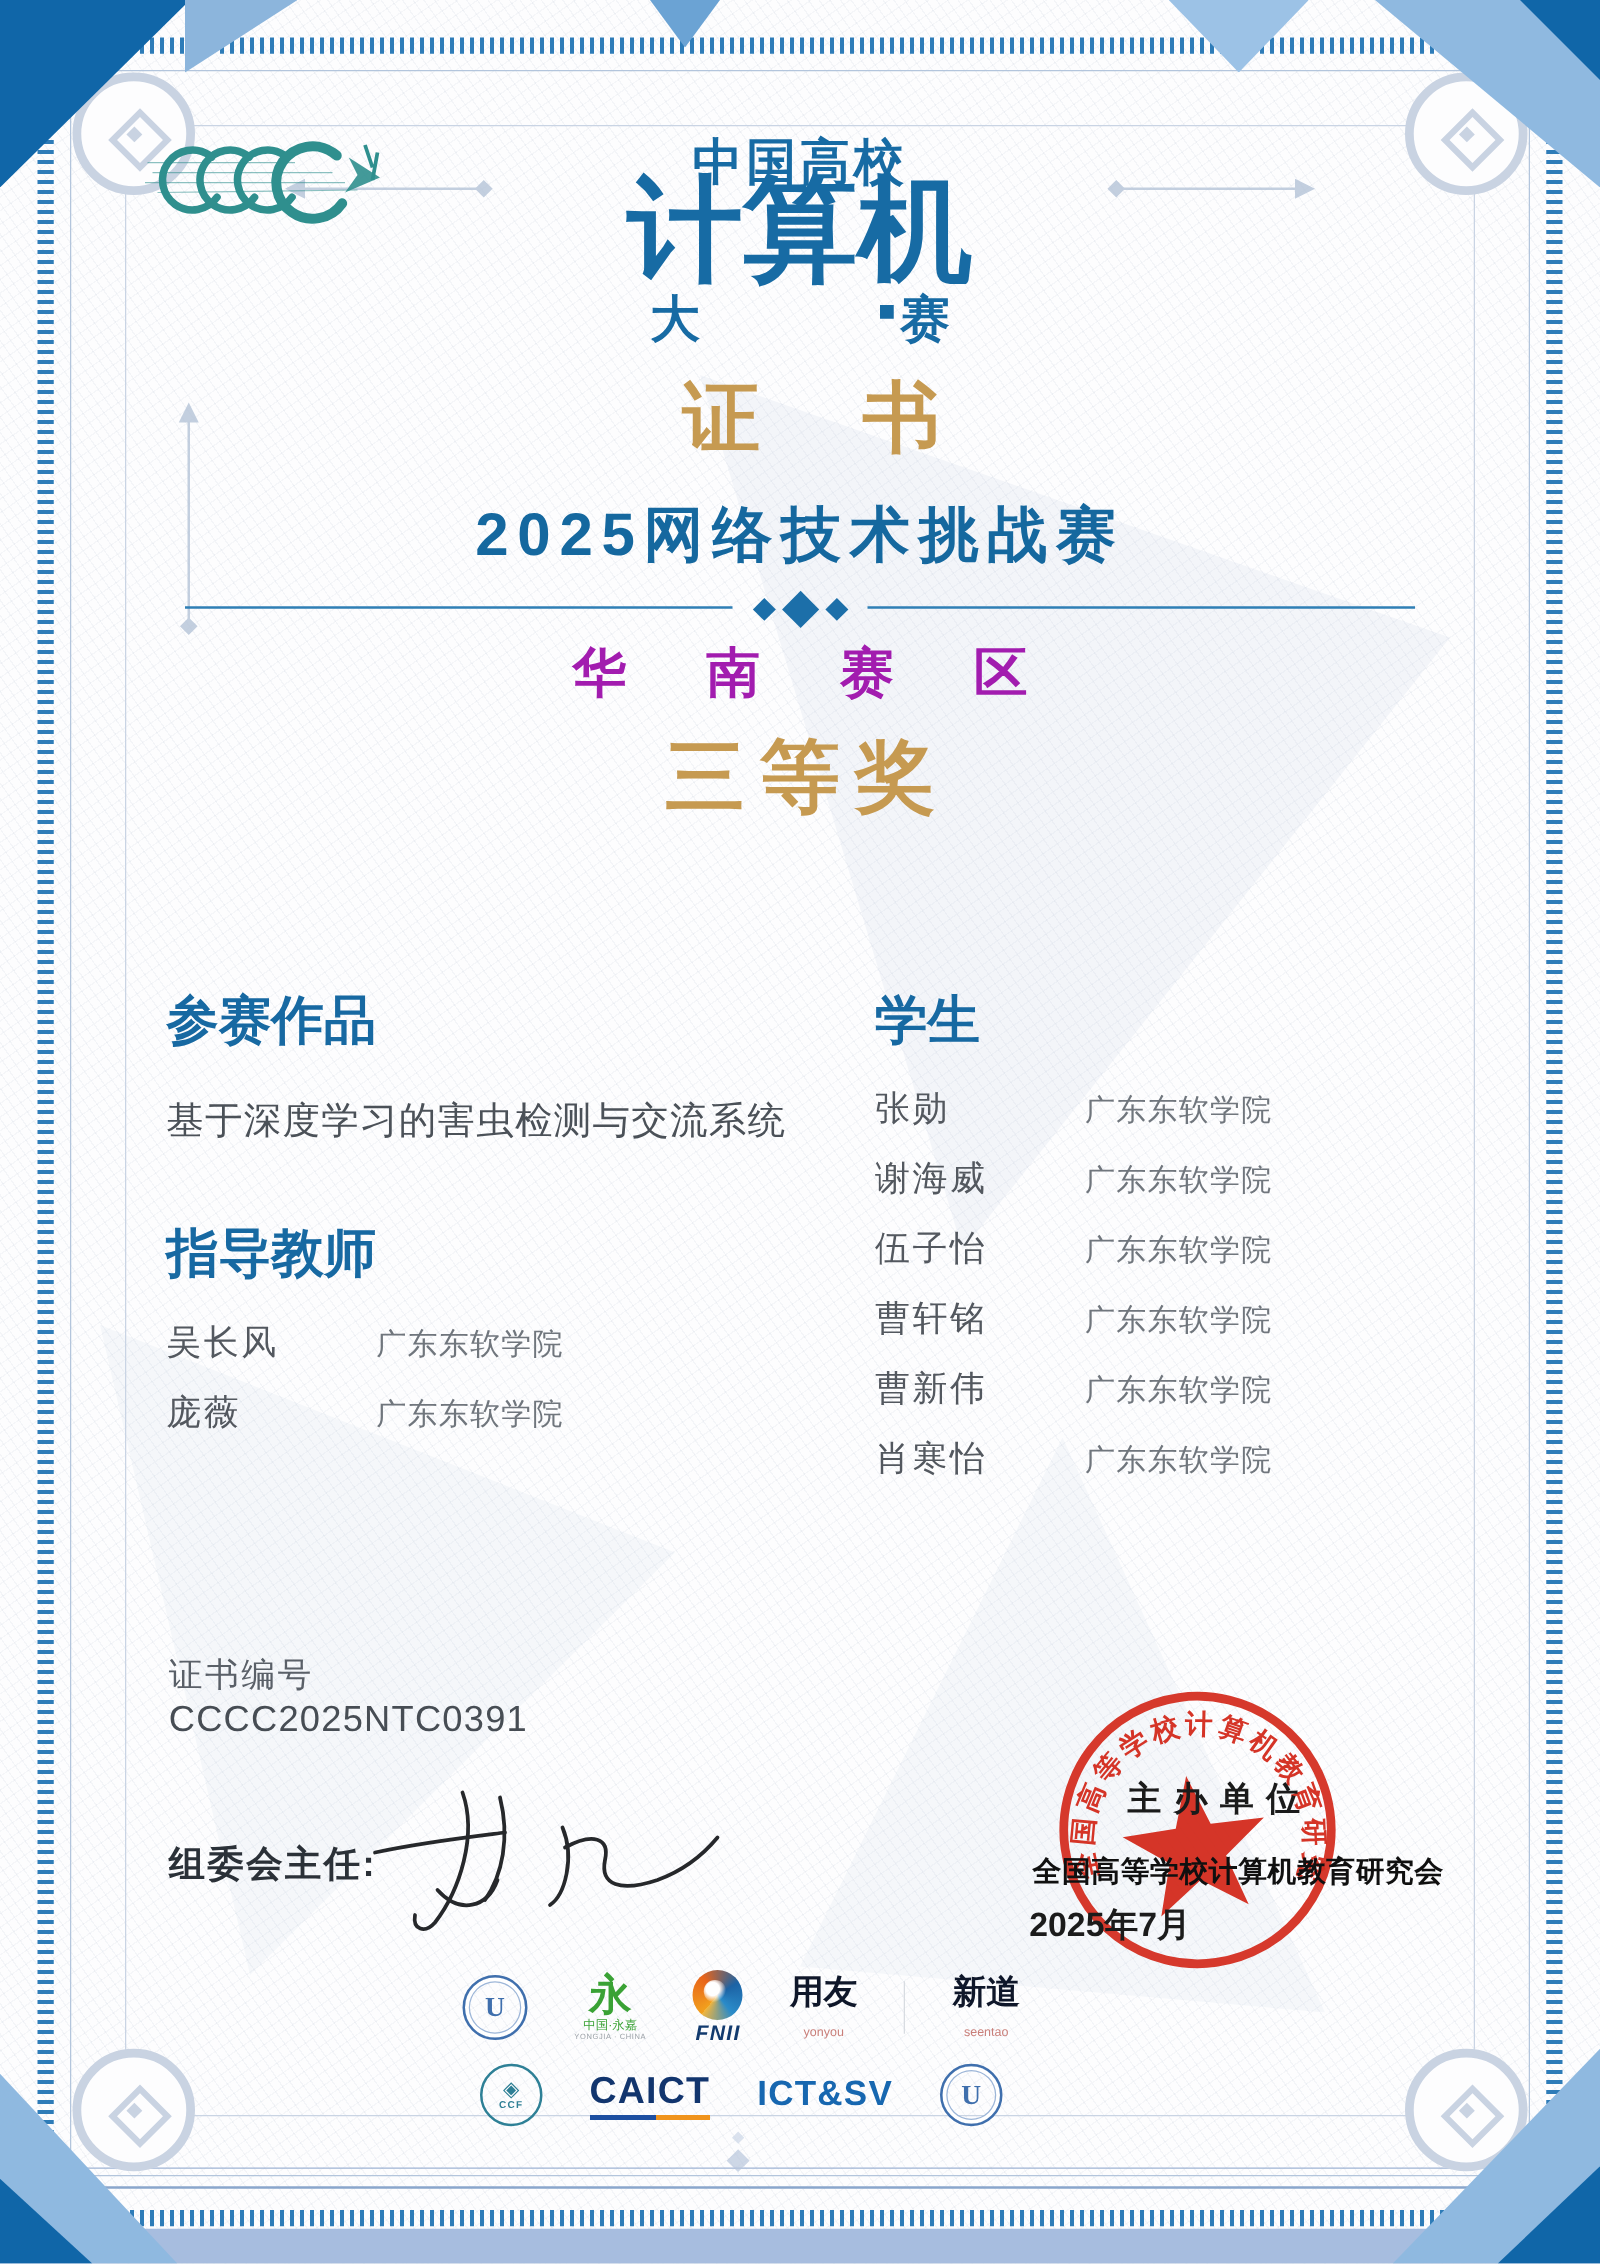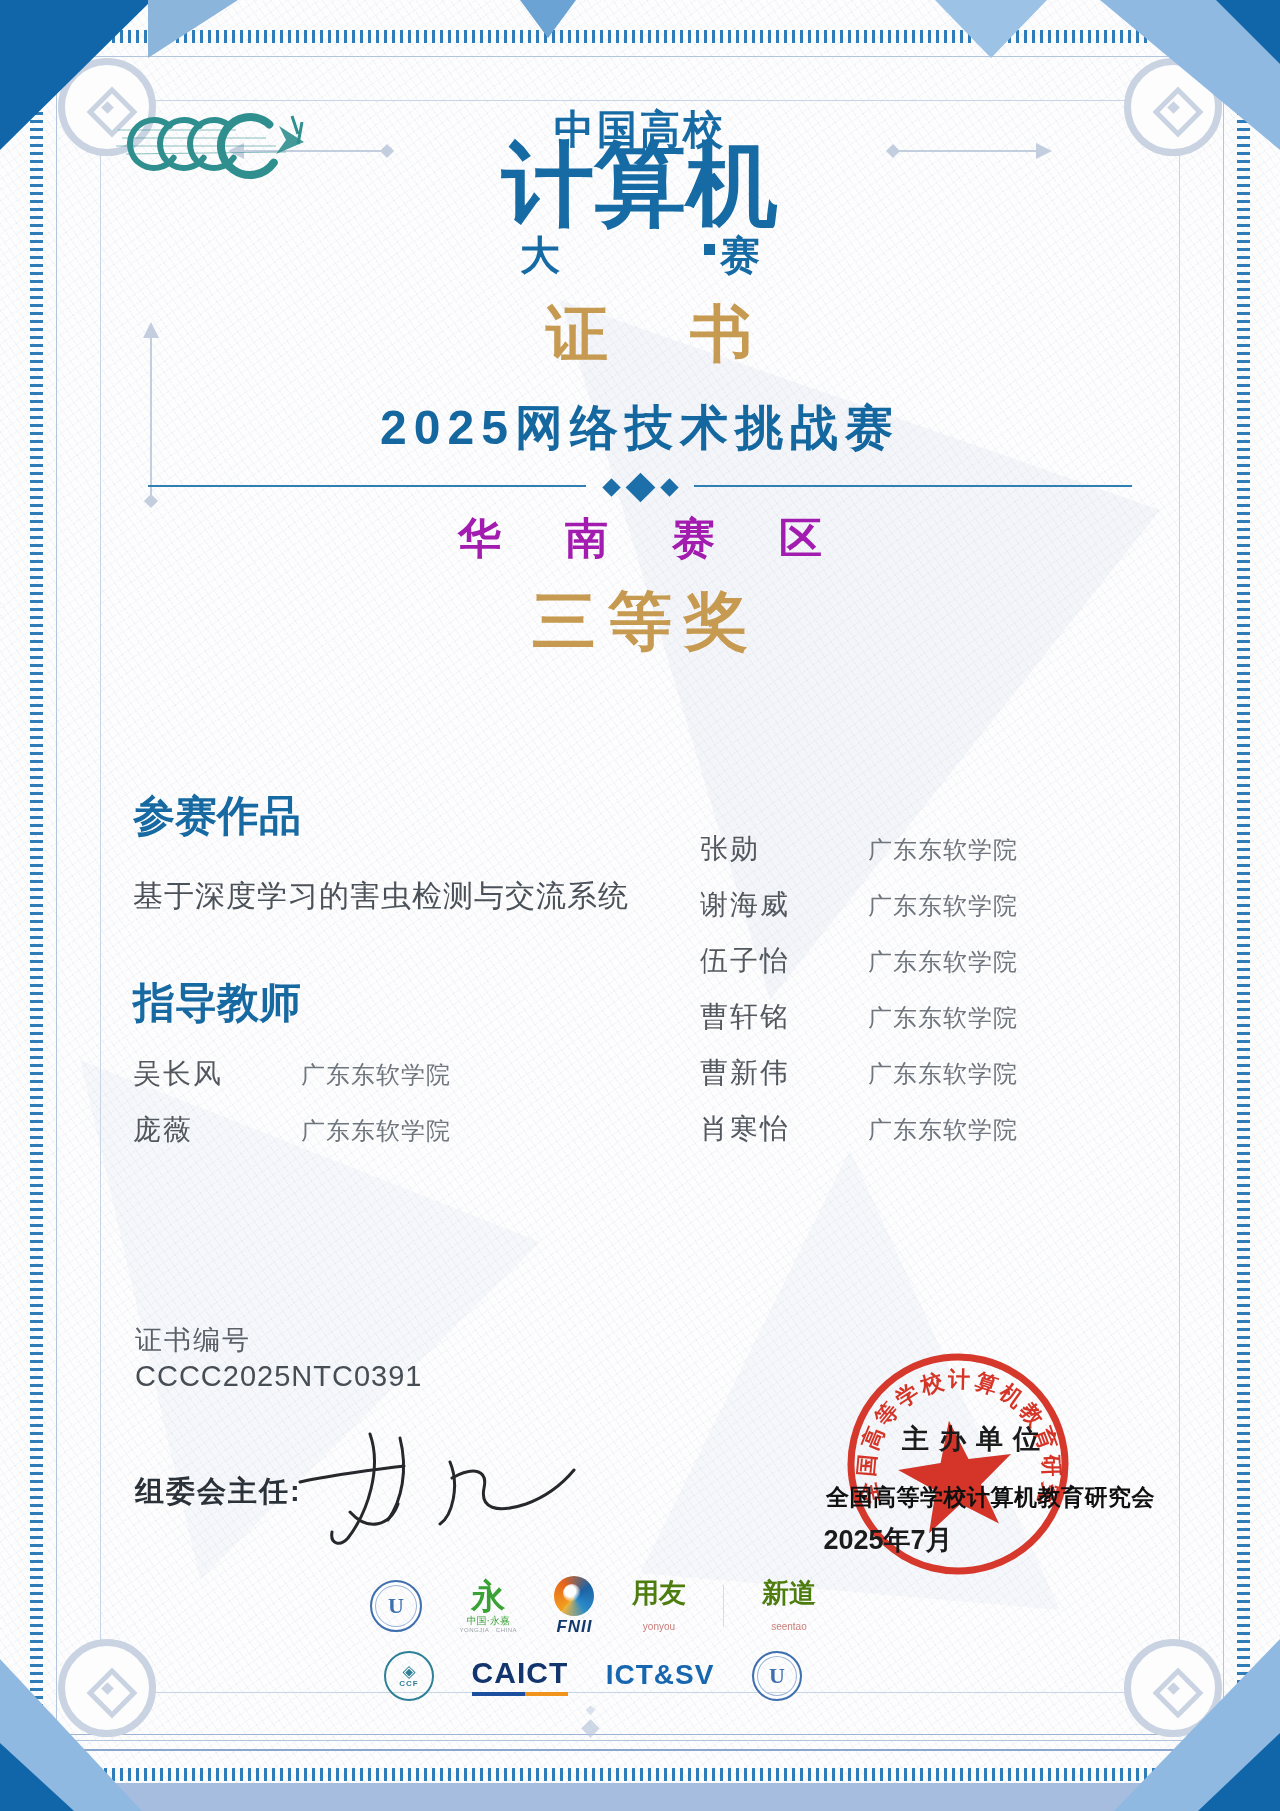--- a/index.html
+++ b/index.html
@@ -111,21 +111,21 @@
       display:flex;align-items:center;justify-content:center;box-shadow:inset 0 0 0 3px #fff,inset 0 0 0 4px #9db6d8;}
   .seal-circle .u{font-size:22px;font-weight:700;color:#3f6fad;font-family:"Liberation Serif","DejaVu Serif",serif;}
   .yj-glyph{font-size:34px;font-weight:700;color:#3aa235;line-height:1;}
   .yj-label{font-size:10px;color:#3aa235;margin-top:2px;}
   .yj-sub{font-size:6px;color:#9aa0a6;margin-top:1px;letter-spacing:.5px;}
   .fnii-globe{width:40px;height:40px;border-radius:50%;
       background:conic-gradient(from 220deg,#f2a01d,#e8641a 28%,#1c63a5 55%,#2a8bc9 78%,#f2b53d);position:relative;}
   .fnii-globe::after{content:"";position:absolute;left:9px;top:8px;width:18px;height:18px;border-radius:50%;
       background:radial-gradient(circle at 40% 40%, #ffffff 0 35%, rgba(255,255,255,0) 70%);}
   .fnii-label{font-size:17px;font-weight:900;font-style:italic;color:#123a6e;margin-top:2px;letter-spacing:1px;}
-  .red-cn{font-size:27px;font-weight:900;color:#4d7c0f;line-height:1;}
+  .red-cn{font-size:27px;font-weight:900;color:#0f172a;line-height:1;}
   .red-sub{font-size:10px;color:#c97f7a;margin-top:14px;}
   .sp-divider{width:1px;height:42px;background:#d8dce1;}
   .ccf-circle{width:46px;height:46px;border:2.5px solid #2e8096;border-radius:50%;
       display:flex;flex-direction:column;align-items:center;justify-content:center;}
   .ccf-circle .dia{font-size:17px;color:#2e7f95;line-height:1;}
   .ccf-circle .ccf{font-size:8px;font-weight:700;color:#2e7f95;letter-spacing:1px;}
   .caict{align-items:center;}
   .caict-label{font-size:30px;font-weight:900;color:#12356e;letter-spacing:1px;}
   .caict-bar{width:100%;height:4px;margin-top:3px;
       background:linear-gradient(90deg,#1d4fa1 0 55%,#f0941d 55% 100%);}
@@ -218,20 +218,21 @@
         <span class="pname">吴长风</span>
         <span class="porg">广东东软学院</span>
       </div>
       <div class="prow">
         <span class="pname">庞薇</span>
         <span class="porg">广东东软学院</span>
       </div>
     </div>
 
     <div class="abs right-col">
+      <div class="col-h">学生</div>
       <div class="prow">
         <span class="pname">张勋</span>
         <span class="porg">广东东软学院</span>
       </div>
       <div class="prow">
         <span class="pname">谢海威</span>
         <span class="porg">广东东软学院</span>
       </div>
       <div class="prow">
         <span class="pname">伍子怡</span>

